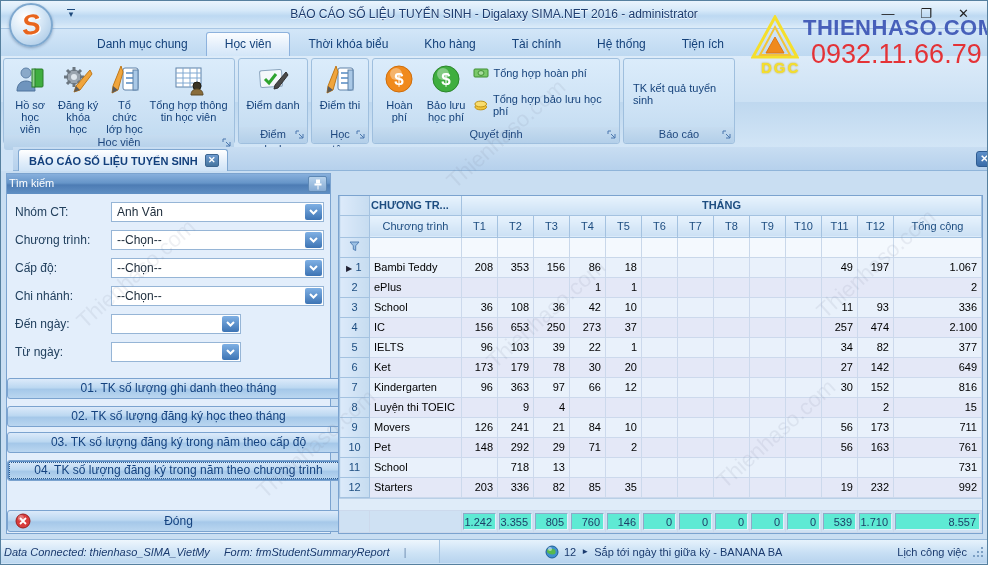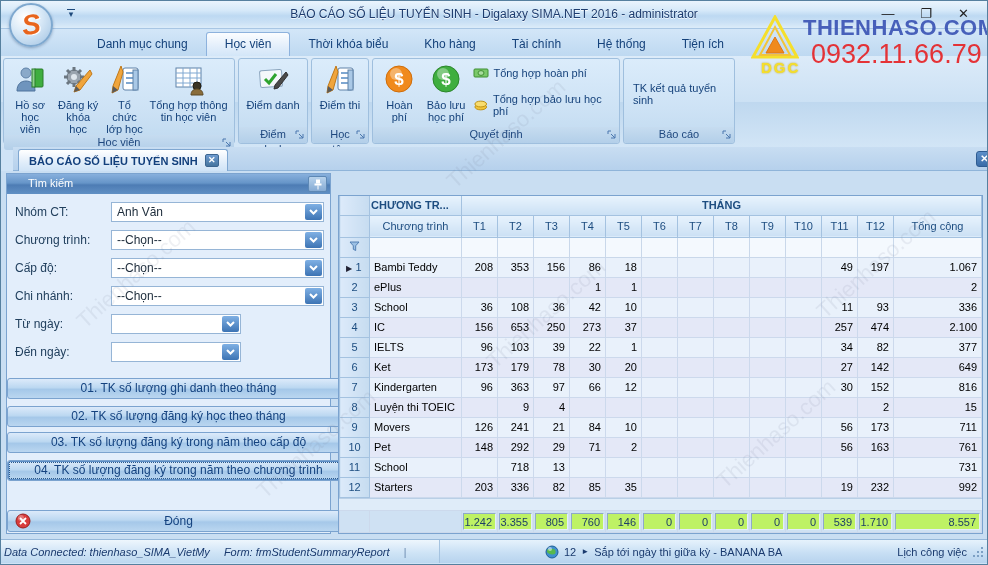--- a/index.html
+++ b/index.html
@@ -76,21 +76,21 @@
     background:linear-gradient(#5d8fc8,#3a6ca8); border:1px solid #2f5c92; border-radius:3px;
     color:#fff; font-size:10px; font-weight:bold; text-align:center; line-height:14px; }
 
   
   .main { position:absolute; left:0; top:170px; width:100%; height:368px; background:#c9def2; }
 
   
   .search { position:absolute; left:5px; top:2px; width:325px; height:361px;
     border:1px solid #7ba3cf; background:#e3eefb; }
   .search-h { height:20px; background:linear-gradient(to bottom,#88b0dd 0%,#6695c8 45%,#4d7cb4 55%,#6190c4 100%);
-    color:#fff; font-size:11px; line-height:19px; padding-left:21px; position:relative; }
+    color:#fff; font-size:11px; line-height:19px; padding-left:2px; position:relative; }
   .pinbtn { position:absolute; right:3px; top:2px; width:19px; height:16px;
     background:linear-gradient(#b7d2ec,#86abd4); border:1px solid #5d88b5; border-radius:2px;
     display:flex; align-items:center; justify-content:center; }
   .frow { display:flex; align-items:center; height:20px; margin:8px 6px 0 8px; }
   .frow label { width:96px; font-size:12px; color:#22405e; }
   .combo { flex:1; height:20px; background:#fff; border:1px solid #96b5d6; position:relative;
     font-size:12px; color:#1c2b3a; line-height:18px; padding:0 20px 0 5px; }
   .combo.narrow { flex:none; width:130px; }
   .combo .dd { position:absolute; right:1px; top:1px; width:17px; height:16px;
     background:linear-gradient(#7fb0e4,#3d74b4); border-radius:2px; display:flex; align-items:center; justify-content:center; }
@@ -115,21 +115,21 @@
     border-top:none; font-size:11px; color:#1d4d80; text-align:center; }
   .frow-filter td { background:#f4f9fe; border:1px solid #c9d8ea; height:20px; }
   tbody td { font-size:11px; color:#000; height:20px; border:1px solid #ccd9ec; padding:0 4px; }
   tbody tr.alt td { background:#e4e8f7; }
   tbody tr td.name { text-align:left; }
   tbody td.num { text-align:right; }
   td.ind .arrow { float:left; font-size:8px; color:#223; margin:3px 0 0 2px; }
   .filler { flex:1; background:#dfecf9; border-top:1px solid #b9cfe6; }
   .gfoot { background:#cfe1f3; border-top:1px solid #93b4d6; }
   .gfoot td { height:22px; padding:2px 1px; }
-  .gfoot .box { height:17px; background:#bef264; border:1px solid;
+  .gfoot .box { height:17px; background:#5eead4; border:1px solid;
     border-color:#8fa9c8 #e4eefa #e4eefa #8fa9c8; font-size:11px; color:#1d3e66;
     text-align:right; padding:1px 3px 0 0; line-height:15px; }
 
   
   .status { position:absolute; left:0; top:538px; width:100%; height:24px;
     background:linear-gradient(to bottom,#eef6fd,#cfe4f6 55%,#bdd8f0); border-top:1px solid #96b8da;
     display:flex; font-size:11px; color:#1a3a6e; align-items:center; }
   .status .left { flex:1; padding-left:3px; display:flex; gap:14px; align-items:center;font-style:italic; }
   .status .right { width:548px; border-left:1px solid #a5c3e0; height:100%;
     display:flex; align-items:center; padding-left:105px; gap:5px;
@@ -394,31 +394,31 @@
         <label>Chi nhánh:</label>
         <div class="combo"><span>--Chọn--</span>
           <span class="dd">
               <svg width="9" height="6" viewBox="0 0 9 6">
                 <path d="M1 1l3.5 3.5L8 1" stroke="#fff" stroke-width="2" fill="none"></path>
               </svg>
             </span>
         </div>
       </div>
       <div class="frow">
-        <label>Từ ngày:</label>
+        <label>Đến ngày:</label>
         <div class="combo narrow"><span></span>
           <span class="dd">
               <svg width="9" height="6" viewBox="0 0 9 6">
                 <path d="M1 1l3.5 3.5L8 1" stroke="#fff" stroke-width="2" fill="none"></path>
               </svg>
             </span>
         </div>
       </div>
       <div class="frow">
-        <label>Đến ngày:</label>
+        <label>Từ ngày:</label>
         <div class="combo narrow"><span></span>
           <span class="dd">
               <svg width="9" height="6" viewBox="0 0 9 6">
                 <path d="M1 1l3.5 3.5L8 1" stroke="#fff" stroke-width="2" fill="none"></path>
               </svg>
             </span>
         </div>
       </div>
 
       <div class="sbtn" style="margin-top:16px">01. TK số lượng ghi danh theo tháng</div>

